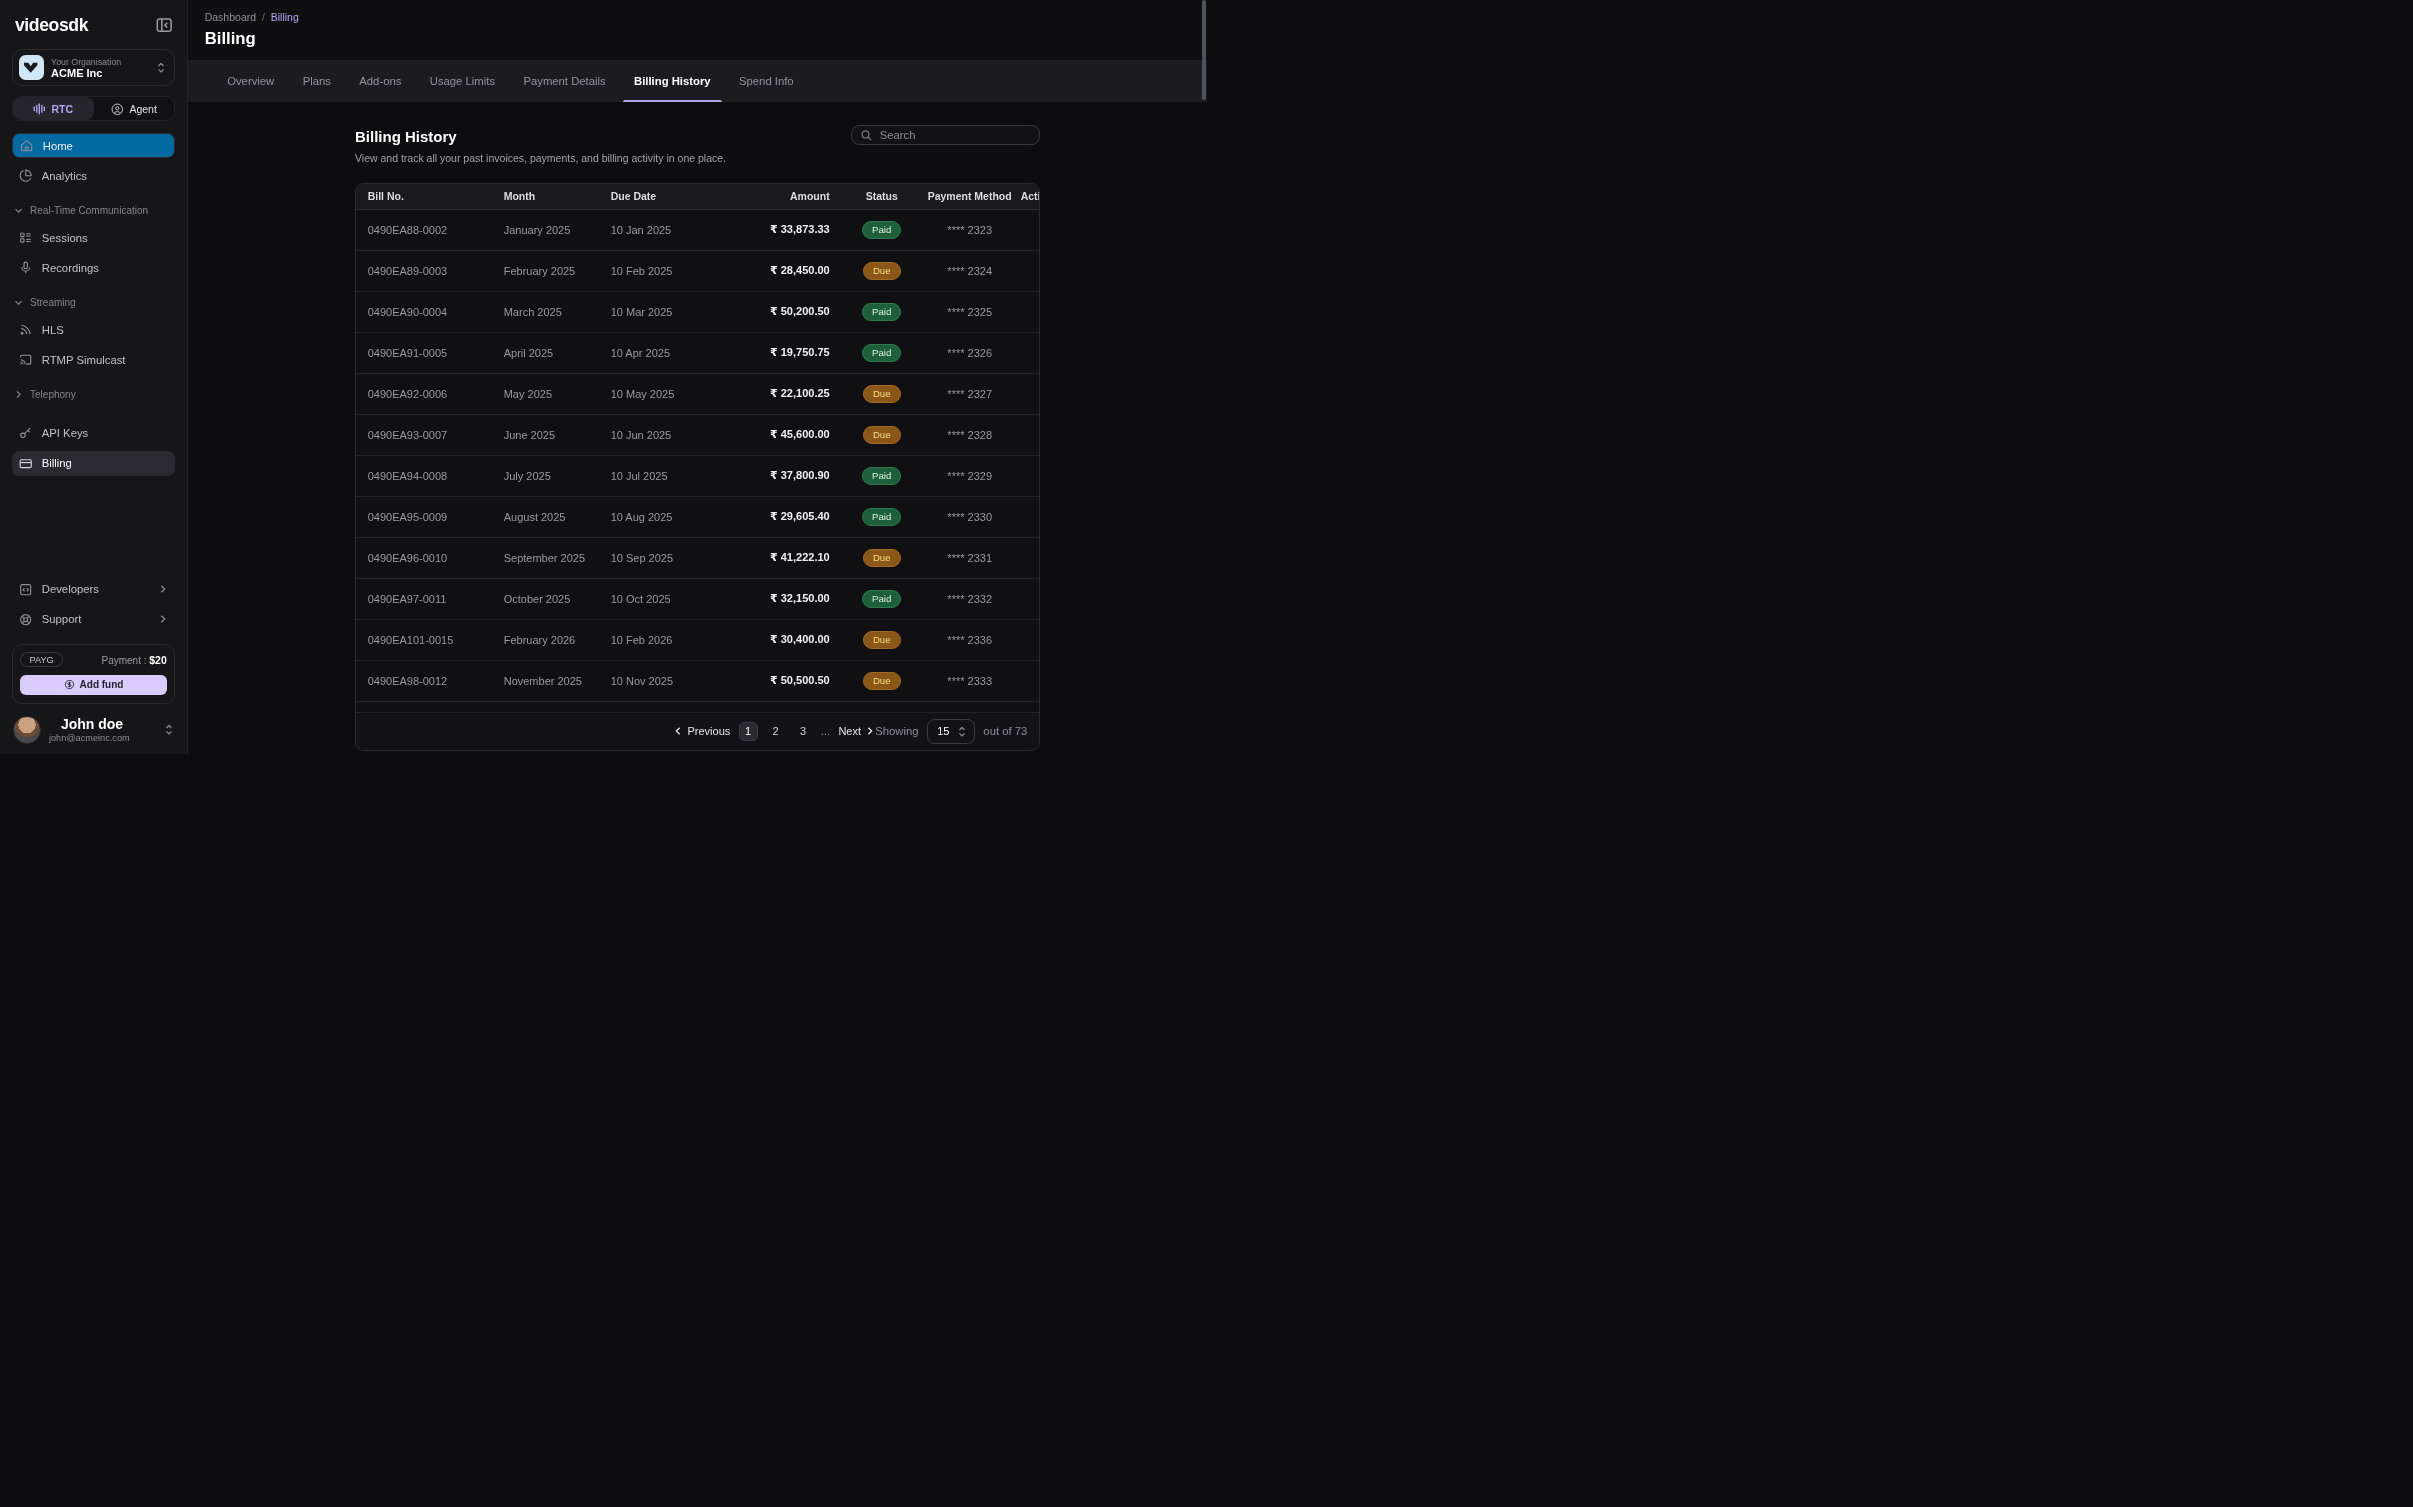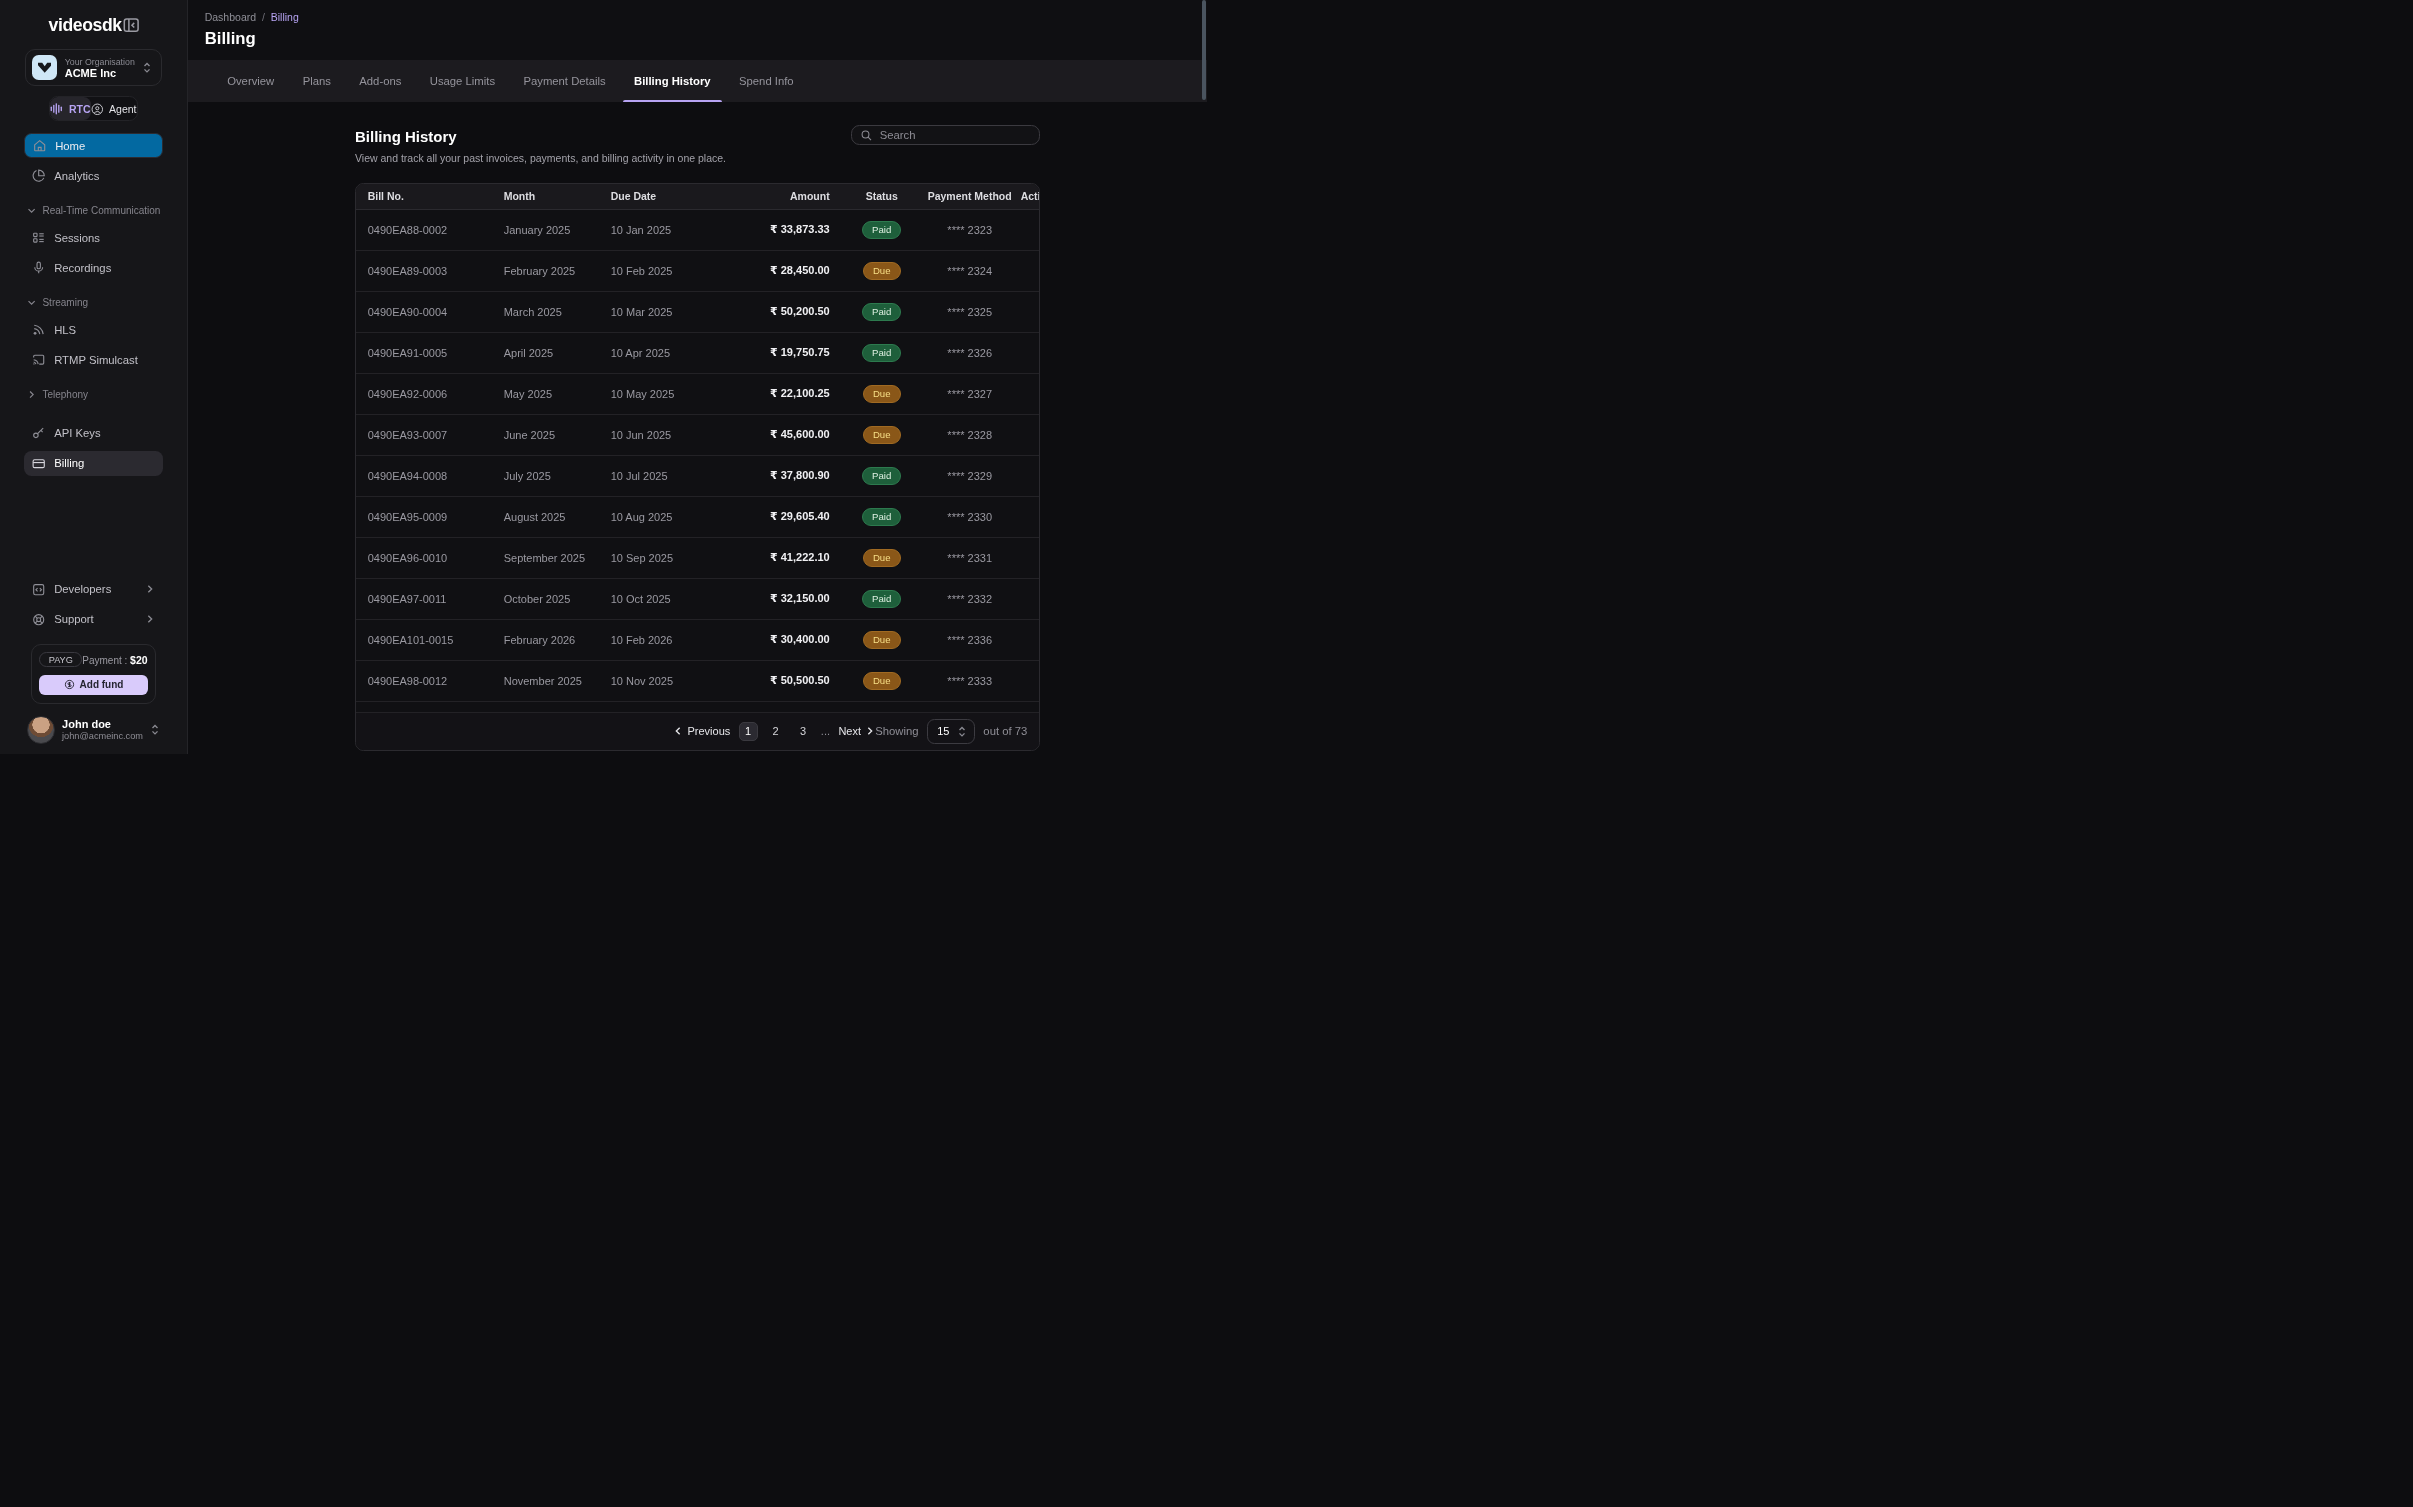--- a/index.html
+++ b/index.html
@@ -2,21 +2,21 @@
 <html style="font-size:13.4px"><head>
 <meta charset="utf-8">
 <style>
   * { margin:0; padding:0; box-sizing:border-box; }
   html,body { width:1207px; height:754px; overflow:hidden; background:#0d0d10;
     font-family:"Liberation Sans","DejaVu Sans",sans-serif; color:#e8e8ea; }
   .app { display:flex; width:1207px; height:754px; }
 
   
   .sidebar { width:188px; min-width:188px; height:754px; background:#161619;
-    border-right:0.8px solid #242428; display:flex; flex-direction:column; padding:11.7px 11.7px 10px;align-items:center; }
+    border-right:0.8px solid #242428; display:flex; flex-direction:column; padding:11.7px 11.7px 10px; }
   .logo-row { display:flex; align-items:center; justify-content:space-between; padding:3.3px 1.7px 0 3.3px; }
   .logo { font-size:17.6px; font-weight:bold; letter-spacing:-0.4px; color:#fff; }
   .collapse-btn { width:18.4px; height:18.4px; color:#9a9aa2; cursor:pointer; }
   .org-card { margin-top:13.4px; border:0.8px solid #2a2a2e; border-radius:10px; height:37px;
     display:flex; align-items:center; padding:0 8.4px 0 5.9px; gap:7.5px; }
   .org-avatar { width:25px; height:25px; border-radius:6.7px; background:#cfe7f6;
     display:flex; align-items:center; justify-content:center; }
   .org-meta { flex:1; line-height:1.15; }
   .org-label { font-size:8.8px; color:#8a8a92; }
   .org-name { font-size:11px; font-weight:bold; color:#fff; }
@@ -47,21 +47,21 @@
   .balance b { color:#fff; font-size:10.5px; }
   .addfund-btn { margin-top:7.5px; width:100%; height:20px; background:#d9cbfb; color:#242430;
     border:none; border-radius:5.9px; font-size:10px; font-weight:bold; display:flex;
     align-items:center; justify-content:center; gap:5px; cursor:pointer;
     font-family:"Liberation Sans","DejaVu Sans",sans-serif; }
   .user-row { display:flex; align-items:center; gap:7.5px; margin-top:10px; padding:1.7px 1.7px 0; }
   .avatar { width:28px; height:28px; border-radius:50%;
     background:radial-gradient(circle at 50% 30%, #caa183 0 38%, #6d4b35 39% 55%, #4a4a4e 56% 100%);
     border:0.8px solid #2e2e32; }
   .user-meta { flex:1; line-height:1.2; }
-  .user-name { font-size:11px; font-weight:bold; color:#fff; }
+  .user-name { font-size:14px; font-weight:bold; color:#fff;margin-left:12px; }
   .user-email { font-size:9.2px; color:#8f8e96; }
 
   
   .main { flex:1; display:flex; flex-direction:column; background:#0f0f12; position:relative; }
   .page-header { height:60px; padding:11px 0 0 16.7px; }
   .breadcrumb { display:flex; gap:5.9px; font-size:10.5px; align-items:center; }
   .crumb { color:#8f8f97; cursor:pointer; }
   .crumb-sep { color:#6f6f77; }
   .crumb.current { color:#b7a4f3; }
   .page-title { margin-top:5.9px; font-size:16.7px; font-weight:bold; color:#fff; }

